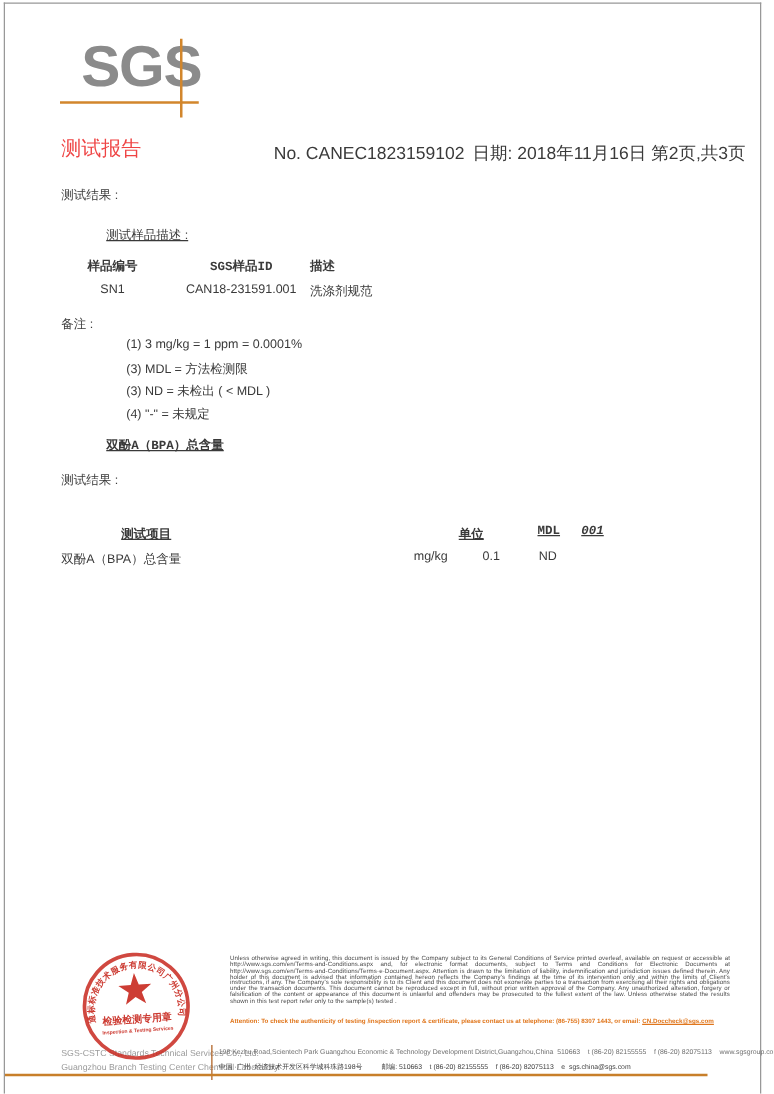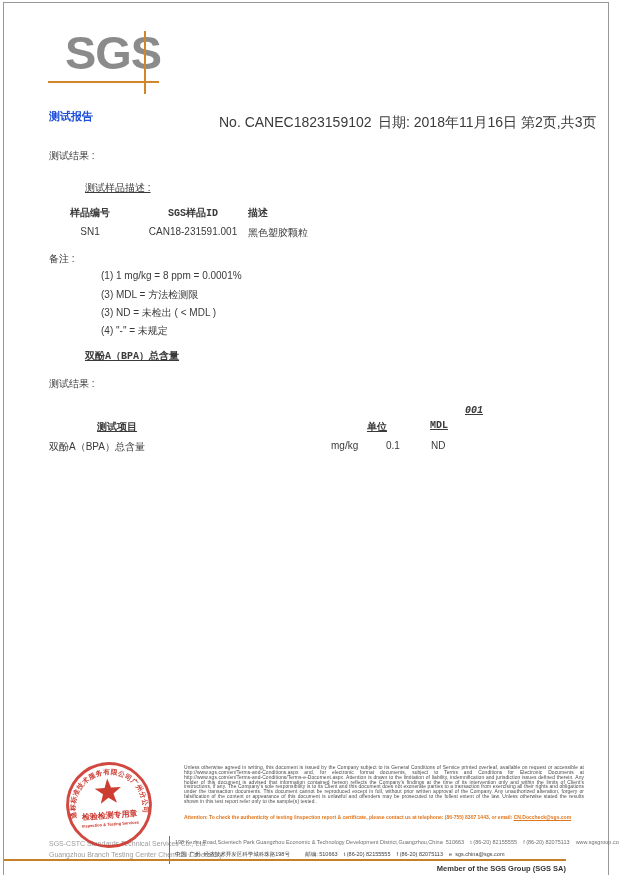--- a/index.html
+++ b/index.html
@@ -13,21 +13,21 @@
     border:1px solid #989898; border-bottom:none; background:#fff;
   }
   .abs { position:absolute; }
 
   
   .logo-text { font-weight:800; font-size:46px; color:#8b8b8b; letter-spacing:-1px; line-height:1; transform:scaleX(1.02); transform-origin:left top; }
   .logo-hline { background:#d2862c; height:2px; }
   .logo-vline { background:#d2862c; width:2px; }
 
   
-  .doc-title { font-size:11px; font-weight:bold; color:#1d4ed8; }
+  .doc-title { font-size:16px; font-weight:normal; color:#ef4444; }
   .hdr-txt { font-size:14px; color:#3a3a3a; }
 
   .body-txt { font-size:10px; color:#3a3a3a; }
   .u { text-decoration:underline;margin-left:36px; }
   .b { font-weight:bold;font-family:Liberation Mono, monospace; }
   .i { font-style:italic; }
 
   .sample-col { text-align:center; }
 
   
@@ -62,36 +62,36 @@
 
   <div class="abs body-txt" style="left:45px; top:146px;">测试结果 :</div>
   <div class="abs body-txt u" style="left:45px; top:178px;">测试样品描述 :</div>
 
   <div class="abs body-txt b sample-col" style="left:47px; top:203px; width:78px;">样品编号</div>
   <div class="abs body-txt b sample-col" style="left:130px; top:203px; width:118px;">SGS样品ID</div>
   <div class="abs body-txt b" style="left:244px; top:203px;">描述</div>
 
   <div class="abs body-txt sample-col" style="left:47px; top:223px; width:78px;">SN1</div>
   <div class="abs body-txt sample-col" style="left:130px; top:223px; width:118px;">CAN18-231591.001</div>
-  <div class="abs body-txt" style="left:244px; top:223px;">黑色塑胶颗粒</div>
+  <div class="abs body-txt" style="left:244px; top:223px;">洗涤剂规范</div>
 
   <div class="abs body-txt" style="left:45px; top:249px;">备注 :</div>
-  <div class="abs body-txt" style="left:97px; top:267px;">(1) 1 mg/kg = 8 ppm = 0.0001%</div>
+  <div class="abs body-txt" style="left:97px; top:267px;">(1) 3 mg/kg = 1 ppm = 0.0001%</div>
   <div class="abs body-txt" style="left:97px; top:285px;">(3) MDL = 方法检测限</div>
   <div class="abs body-txt" style="left:97px; top:303px;">(3) ND = 未检出 ( &lt; MDL )</div>
   <div class="abs body-txt" style="left:97px; top:321px;">(4) "-" = 未规定</div>
 
   <div class="abs body-txt b u" style="left:45px; top:346px;">双酚A（BPA）总含量</div>
 
   <div class="abs body-txt" style="left:45px; top:374px;">测试结果 :</div>
 
   <div class="abs body-txt b u" style="left:57px; top:417px;">测试项目</div>
   <div class="abs body-txt b u" style="left:327px; top:417px;">单位</div>
   <div class="abs body-txt b u" style="left:390px; top:417px;">MDL</div>
-  <div class="abs body-txt b u i" style="left:425px; top:402px;text-align:right;">001</div>
+  <div class="abs body-txt b u i" style="left:425px; top:417px;text-align:right;">001</div>
 
   <div class="abs body-txt" style="left:45px; top:437px;">双酚A（BPA）总含量</div>
   <div class="abs body-txt" style="left:327px; top:437px;">mg/kg</div>
   <div class="abs body-txt" style="left:382px; top:437px;">0.1</div>
   <div class="abs body-txt" style="left:427px; top:437px;">ND</div>
 
   <div class="abs company-txt" style="left:45px; top:836px;">SGS-CSTC Standards Technical Services Co., Ltd.</div>
   <div class="abs company-txt" style="left:45px; top:847px;">Guangzhou Branch Testing Center Chemical Laboratory.</div>
 
   <div class="abs stamp-wrap" style="left:59px; top:756px; width:92px; height:92px;">
@@ -113,15 +113,14 @@
 
   <div class="abs attention" style="left:180px; top:812px; width:400px;">
     <span>Attention: To check the authenticity of testing /inspection report &amp; certificate, please contact us at telephone: (86-755) 8307 1443, or email: </span><span class="lnk">CN.Doccheck@sgs.com</span>
   </div>
 
   <div class="abs foot-vline" style="left:165px; top:833px; height:28px;"></div>
   <div class="abs addr addr1" style="left:171px; top:834px;">198 Kezhu Road,Scientech Park Guangzhou Economic &amp; Technology Development District,Guangzhou,China  510663    t (86-20) 82155555    f (86-20) 82075113    www.sgsgroup.com.cn</div>
   <div class="abs addr addr2" style="left:171px; top:846px;">中国 ·广州 ·经济技术开发区科学城科珠路198号          邮编: 510663    t (86-20) 82155555    f (86-20) 82075113    e  sgs.china@sgs.com</div>
 
   <div class="abs foot-orange-line" style="left:0px; top:856px; width:562px;"></div>
-  <div class="abs member" style="left:0px; top:861px; width:562px;">Member of the SGS Group (SGS SA)</div>
 
 </div>
 
 </body></html>

